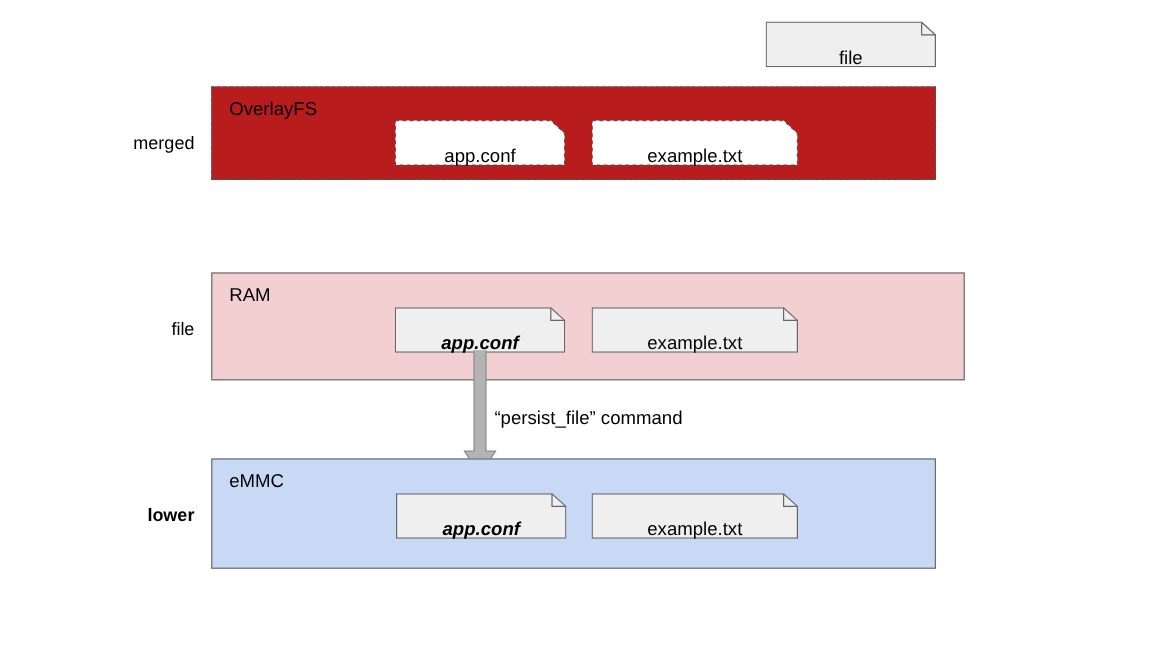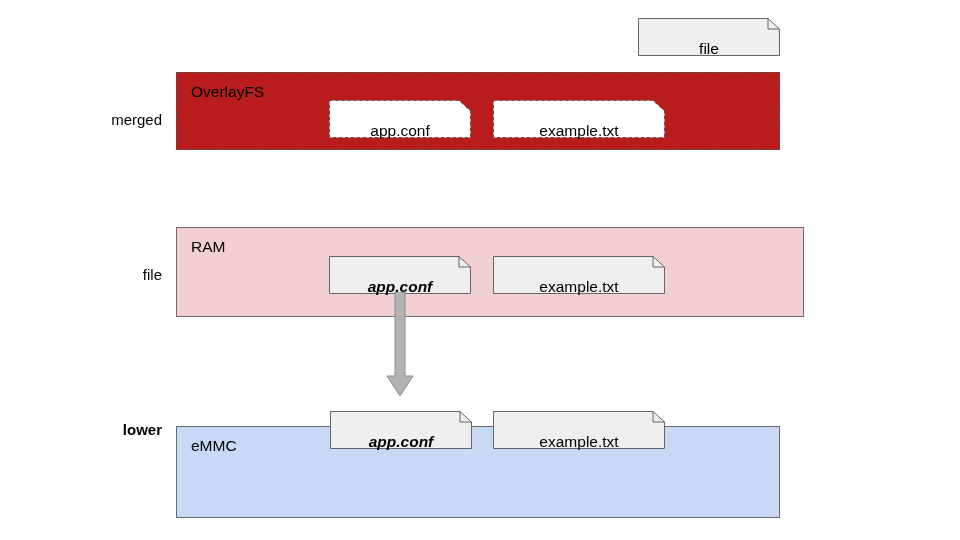--- a/index.html
+++ b/index.html
@@ -141,24 +141,25 @@
       <path d="M160 0.5 L160 11 L171.5 11" fill="none" stroke="#666666" stroke-width="1" vector-effect="non-scaling-stroke"></path>
     </svg>
     <span class="note-text">example.txt</span>
   </div>
 
   <div class="arrow-wrap" style="left:386px; top:292px; width:28px; height:108px;">
     <svg width="28" height="108" viewBox="0 0 28 108">
       <path d="M9 0 H19 V84 H27 L14 104 L1 84 H9 Z" fill="#b3b3b3" stroke="#8c8c8c" stroke-width="1"></path>
     </svg>
   </div>
+  <div class="arrow-label" style="left:412px; top:341px;">“persist_file” command</div>
 
   <div class="row-label abs" style="left:40px; top:422px; width:122px;font-weight:bold;">lower</div>
 
-  <div class="layer abs" style="left:176px; top:382px; width:604px; height:92px; background:#c7d9f5; border-color:#6b6b6b;margin-top:44px;">
+  <div class="layer abs" style="left:176px; top:382px; width:604px; height:92px; background:#c7d9f5; border-color:#6b6b6b;">
     <div class="layer-title">eMMC</div>
   </div>
 
   <div class="note bold" style="left:330px; top:411px; width:142px; height:38px;">
     <svg class="note-shape" viewBox="0 0 142 38" preserveAspectRatio="none">
       <path d="M0.5 0.5 H130 L141.5 11 V37.5 H0.5 Z" fill="#efefef" stroke="#666666" stroke-width="1" vector-effect="non-scaling-stroke"></path>
       <path d="M130 0.5 L130 11 L141.5 11" fill="none" stroke="#666666" stroke-width="1" vector-effect="non-scaling-stroke"></path>
     </svg>
     <span class="note-text">app.conf</span>
   </div>

